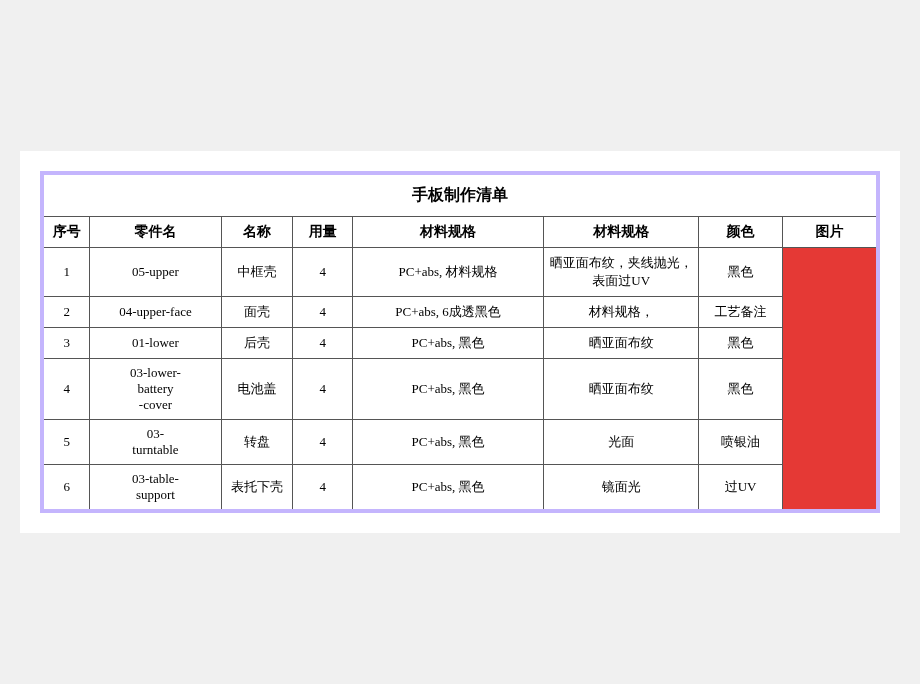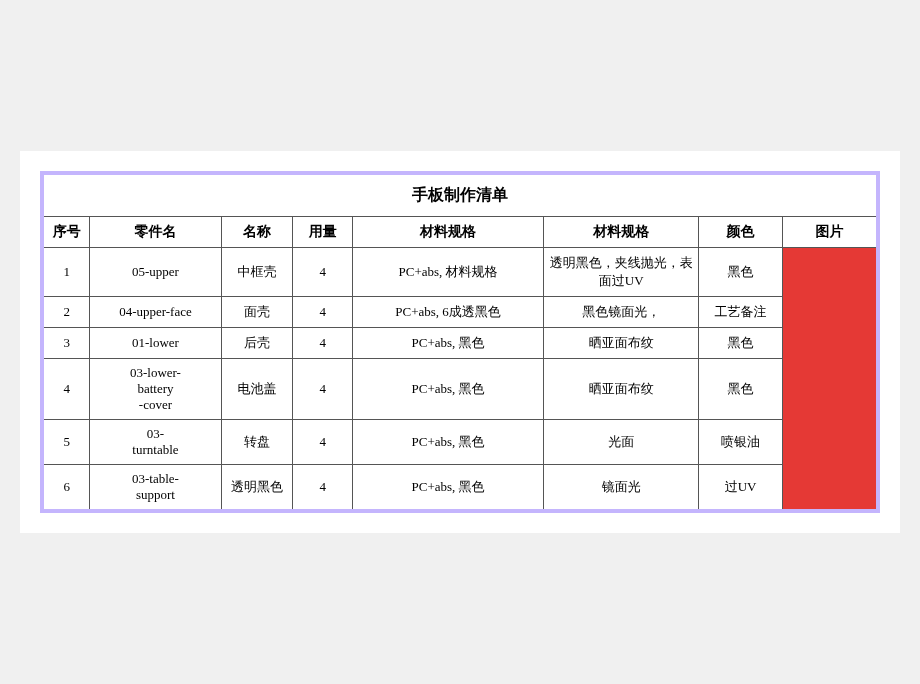--- a/index.html
+++ b/index.html
@@ -81,31 +81,31 @@
         <th class="col-img">图片</th>
       </tr>
     </thead>
     <tbody id="table-body">
     <tr class="data-row">
           <td>1</td>
           <td>05-upper</td>
           <td>中框壳</td>
           <td>4</td>
           <td>PC+abs, 材料规格</td>
-          <td>透明黑色，夹线抛光，表面过UV</td>
+          <td>晒亚面布纹，夹线抛光，表面过UV</td>
           <td>黑色</td>
           <td rowspan="6" class="img-cell" style="background: rgb(229, 57, 53);"></td>
         </tr>
         <tr class="data-row">
           <td>2</td>
           <td>04-upper-face</td>
           <td>面壳</td>
           <td>4</td>
           <td>PC+abs, 6成透黑色</td>
-          <td>黑色镜面光，</td>
+          <td>材料规格，</td>
           <td>工艺备注</td>
         </tr>
         <tr class="data-row">
           <td>3</td>
           <td>01-lower</td>
           <td>后壳</td>
           <td>4</td>
           <td>PC+abs, 黑色</td>
           <td>晒亚面布纹</td>
           <td>黑色</td>
@@ -124,21 +124,21 @@
           <td>03-<br>turntable</td>
           <td>转盘</td>
           <td>4</td>
           <td>PC+abs, 黑色</td>
           <td>光面</td>
           <td>喷银油</td>
         </tr>
         <tr class="data-row">
           <td>6</td>
           <td>03-table-<br>support</td>
-          <td>透明黑色</td>
+          <td>表托下壳</td>
           <td>4</td>
           <td>PC+abs, 黑色</td>
           <td>镜面光</td>
           <td>过UV</td>
         </tr>
       </tbody>
   </table>
 </div>
 
 </body></html>

